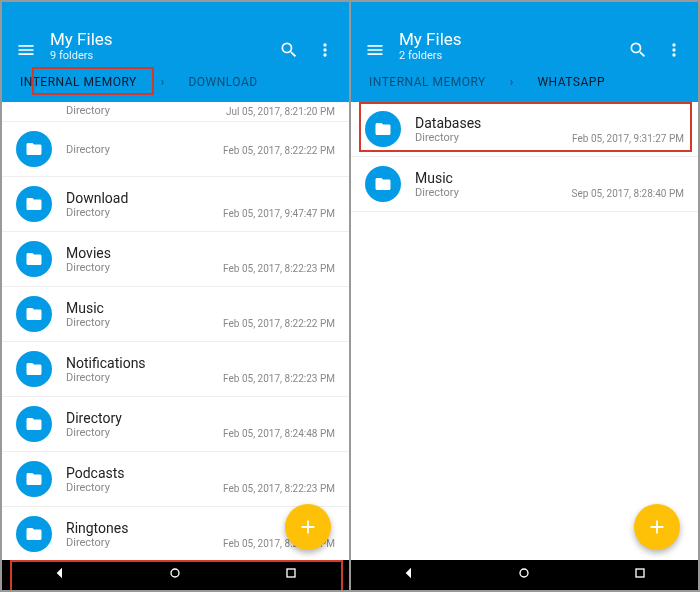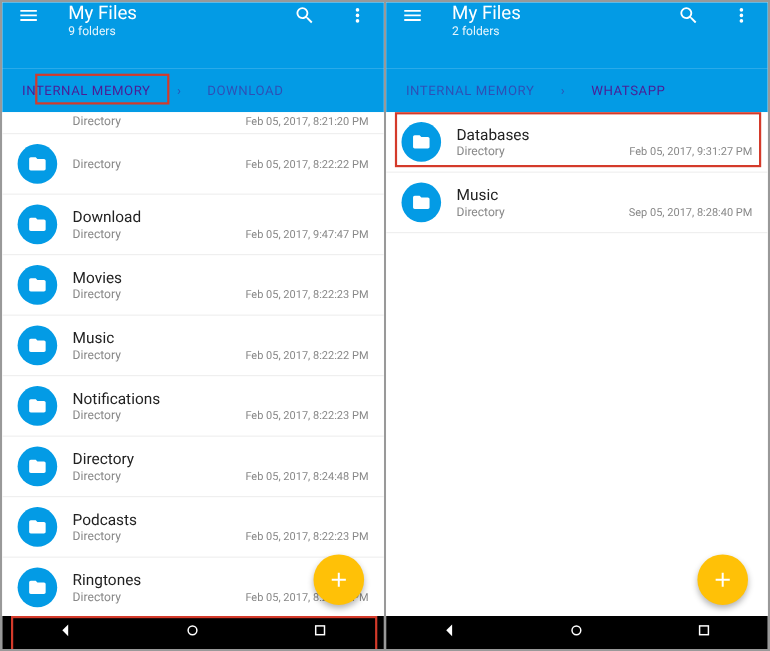--- a/index.html
+++ b/index.html
@@ -1,23 +1,23 @@
 <!DOCTYPE html>
 <html><head>
 <meta charset="utf-8">
 <style>
 * { margin: 0; padding: 0; box-sizing: border-box; font-family: Roboto, Arial, sans-serif; }
 body { background: #999; width: 700px; height: 592px; display: flex; gap: 2px; padding: 2px; }
 .screen { flex: 1; background: #fff; display: flex; flex-direction: column; position: relative; overflow: hidden; }
-.appbar { background: #039be5; color: #fff; height: 60px; display: flex; align-items: flex-start; padding: 0 12px; gap: 24px; }
+.appbar { background: #039be5; color: #fff; height: 60px; display: flex; align-items: flex-end; padding: 0 12px; gap: 12px; }
 .titles { flex: 1; }
 .app-title { font-size: 17px; font-weight: 400; }
 .app-sub { font-size: 11px; opacity: 0.9; }
 .icon-btn { width: 24px; height: 24px; display: flex; align-items: center; justify-content: center; cursor: pointer; }
-.tabs { background: #039be5; height: 40px; display: flex; align-items: center; padding: 0 12px; gap: 18px; color: #4c1d95; font-size: 12px; }
+.tabs { background: #039be5; height: 40px; display: flex; align-items: center; padding: 0 12px; gap: 18px; color: #0f172a; font-size: 12px; }
 .tab { padding: 4px 6px; letter-spacing: 0.5px; }
 .tab.dim { opacity: 0.6; }
 .chev { opacity: 0.6; }
 .hl { position: absolute; border: 2px solid #d43a2a; pointer-events: none; z-index: 10; }
 .list { flex: 1; overflow: hidden; background: #fff; }
 .row { display: flex; align-items: center; padding: 10px 14px; border-bottom: 1px solid #eee; gap: 14px; height: 55px; }
 .row.partial { height: 20px; padding-top: 0; padding-bottom: 4px; overflow: hidden; align-items: flex-end; }
 .ficon { width: 36px; height: 36px; border-radius: 50%; background: #039be5; display: flex; align-items: center; justify-content: center; flex-shrink: 0; position: relative; }
 .ficon svg { fill: #fff; }
 .rtxt { flex: 1; display: flex; flex-direction: column; }
@@ -59,21 +59,21 @@
     <span class="chev">›</span>
     <span class="tab dim">DOWNLOAD</span>
   </div>
   <div class="hl" style="left:30px;top:65px;width:122px;height:28px"></div>
   <div class="list">
     <div class="row partial">
       <div class="ficon" style="visibility:hidden"></div>
       <div class="rtxt">
         <div class="rsub">
             <span class="rtype">Directory</span>
-            <span class="rts">Feb 05, 2017, 8:21:20 PM</span>
+            <span class="rts">Jul 05, 2017, 8:21:20 PM</span>
           </div>
       </div>
     </div>
     <div id="left-rows">
         <div class="row">
           <div class="ficon">
             <svg width="18" height="18" viewBox="0 0 24 24">
               <path d="M10 4H4c-1.1 0-2 .9-2 2v12c0 1.1.9 2 2 2h16c1.1 0 2-.9 2-2V8c0-1.1-.9-2-2-2h-8l-2-2z"></path>
             </svg>
           </div>

